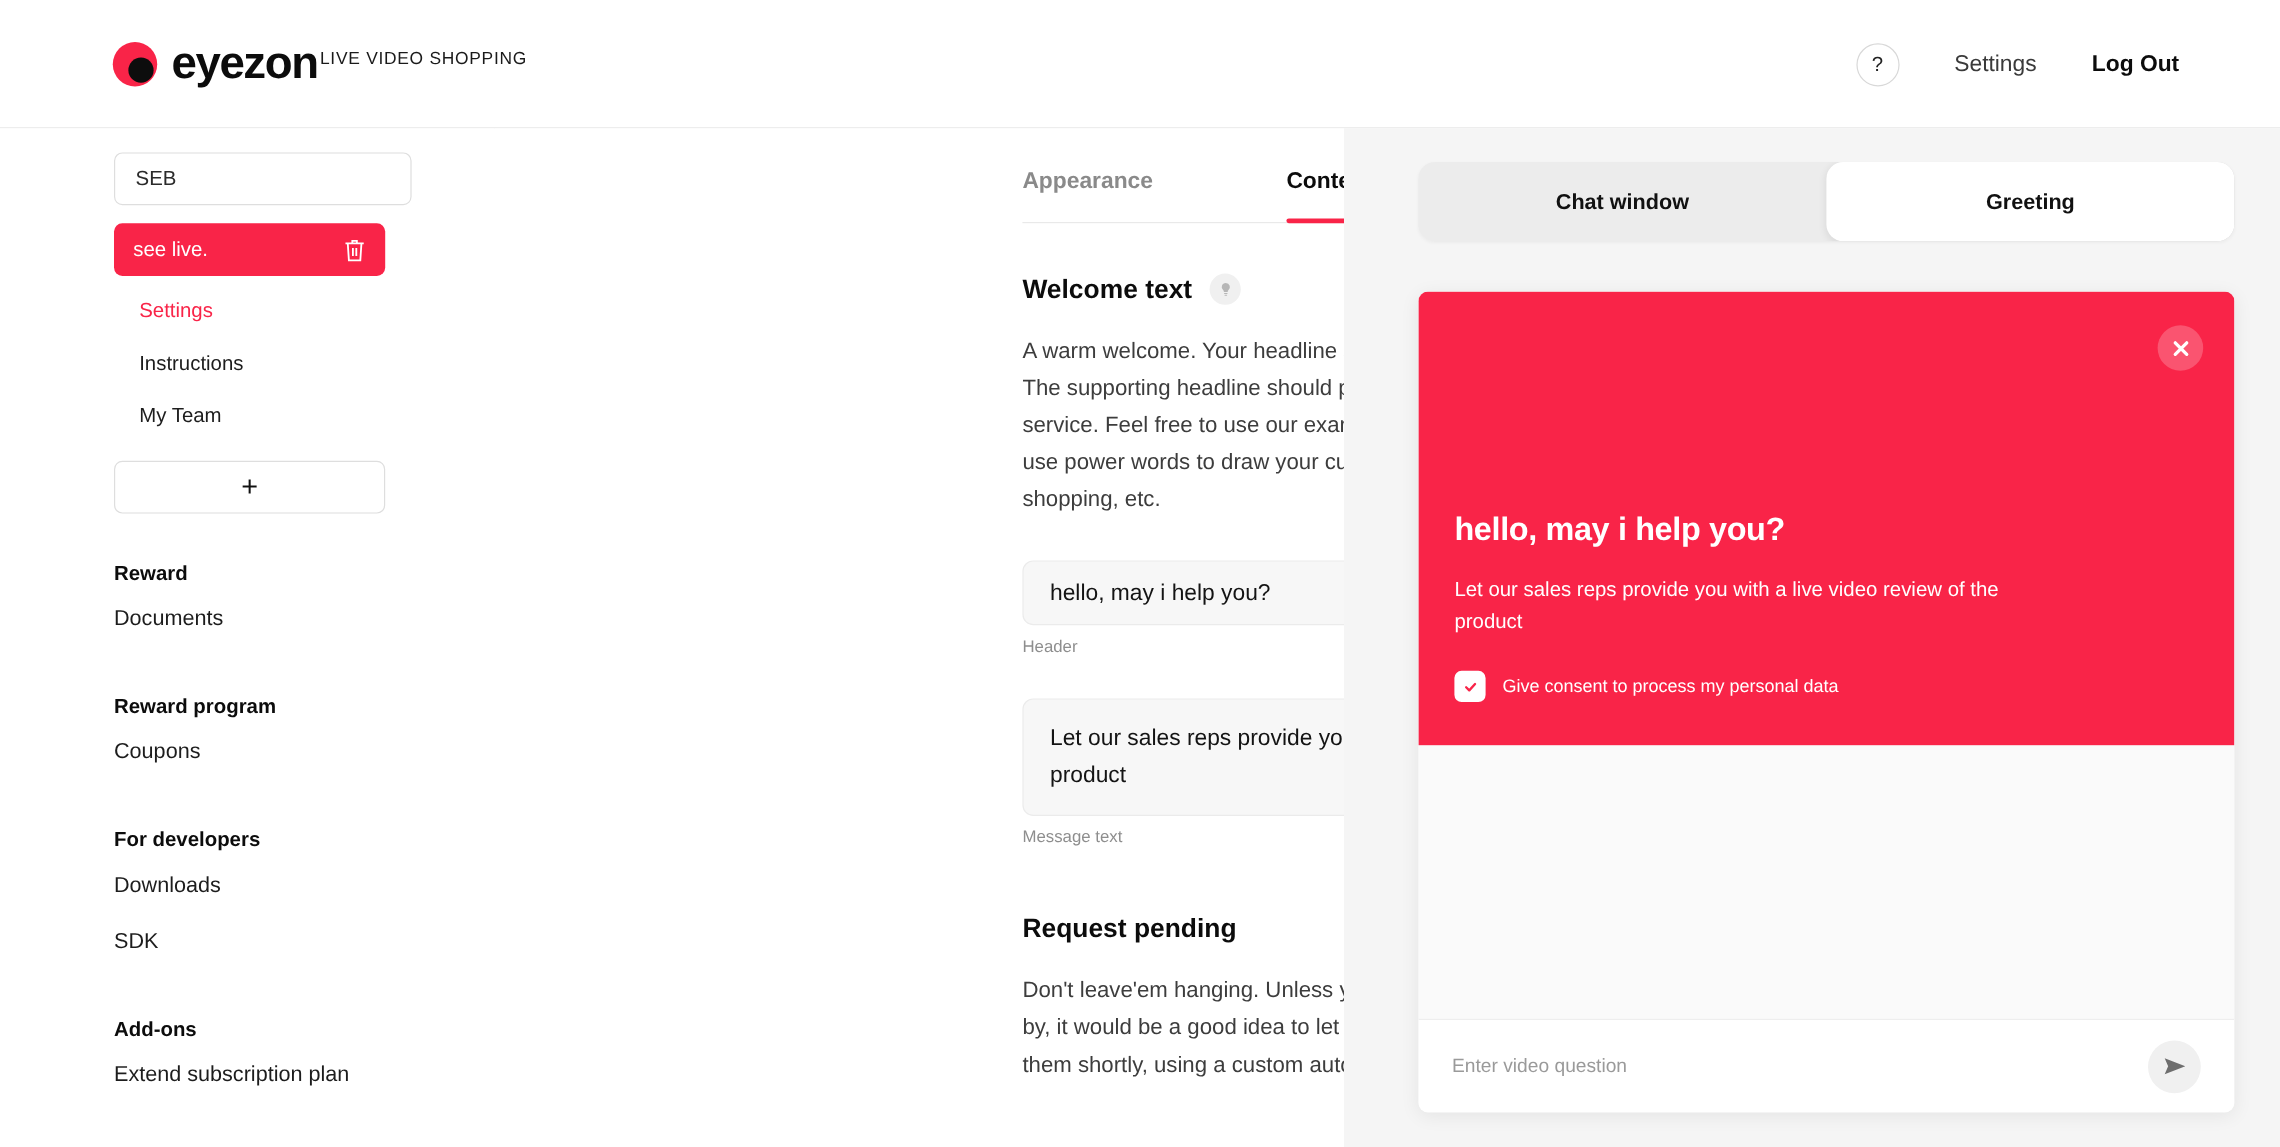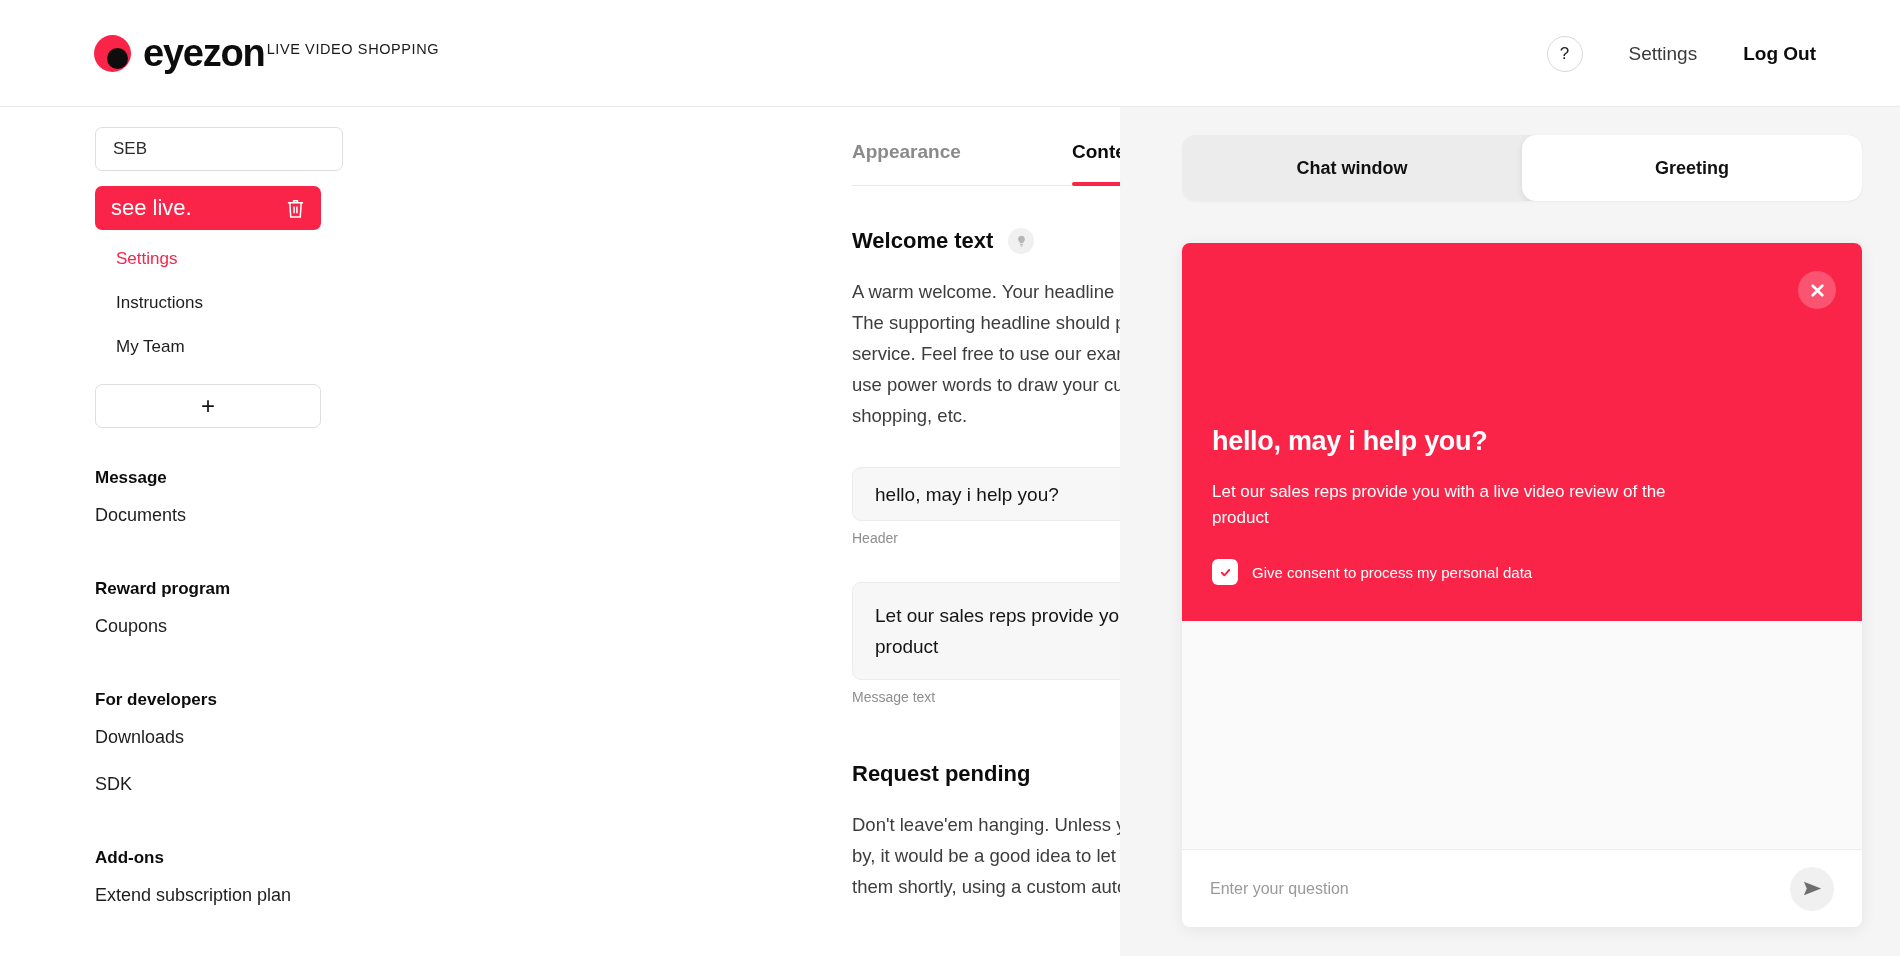--- a/index.html
+++ b/index.html
@@ -70,21 +70,21 @@
     background: #fff; display: flex; align-items: center;
     padding: 0 17px; font-size: 17px; color: #2b2b2b;
     margin-bottom: 15px;
   }
   .see-live {
     width: 226px; height: 44px;
     background: #f92448; border-radius: 7px;
     display: flex; align-items: center; justify-content: space-between;
     padding: 0 16px; cursor: pointer; margin-bottom: 7px;
   }
-  .see-live-label { font-size: 22px; color: #fff; }
+  .see-live-label { font-size: 17px; color: #fff; }
   .trash-icon { width: 19px; height: 21px; }
   .sub-item {
     font-size: 17px; color: #1d1d1d;
     padding: 12px 0 12px 21px; cursor: pointer;
   }
   .sub-item.active { color: #f92448; }
   .add-btn {
     width: 226px; height: 44px; margin-top: 15px;
     border: 1px solid #dedede; border-radius: 7px; background: #fff;
     display: flex; align-items: center; justify-content: center;
@@ -246,21 +246,21 @@
             </svg>
           </span>
         </div>
 
         <div class="sub-item active">Settings</div>
         <div class="sub-item">Instructions</div>
         <div class="sub-item">My Team</div>
 
         <div class="add-btn">+</div>
 
-        <div class="grp-title">Message</div>
+        <div class="grp-title">Reward</div>
         <div class="grp-link">Documents</div>
 
         <div class="grp-title">Reward program</div>
         <div class="grp-link">Coupons</div>
 
         <div class="grp-title">For developers</div>
         <div class="grp-link">Downloads</div>
         <div class="grp-link">SDK</div>
 
         <div class="grp-title">Add-ons</div>
@@ -332,21 +332,21 @@
                 <path d="M3 7.2 L5.8 10 L11 4.3"></path>
               </svg>
             </div>
             <div class="consent-label">Give consent to process my personal data</div>
           </div>
         </div>
 
         <div class="widget-body"></div>
 
         <div class="widget-input">
-          <div class="widget-input-ph">Enter your question</div>
+          <div class="widget-input-ph">Enter video question</div>
           <div class="send-btn">
             <svg viewBox="0 0 22 22" width="21" height="21" fill="#6e6e6e">
               <path d="M2 4 L20 11 L2 18 L5 11 Z"></path>
             </svg>
           </div>
         </div>
       </div>
     </div>
 
   </div>

